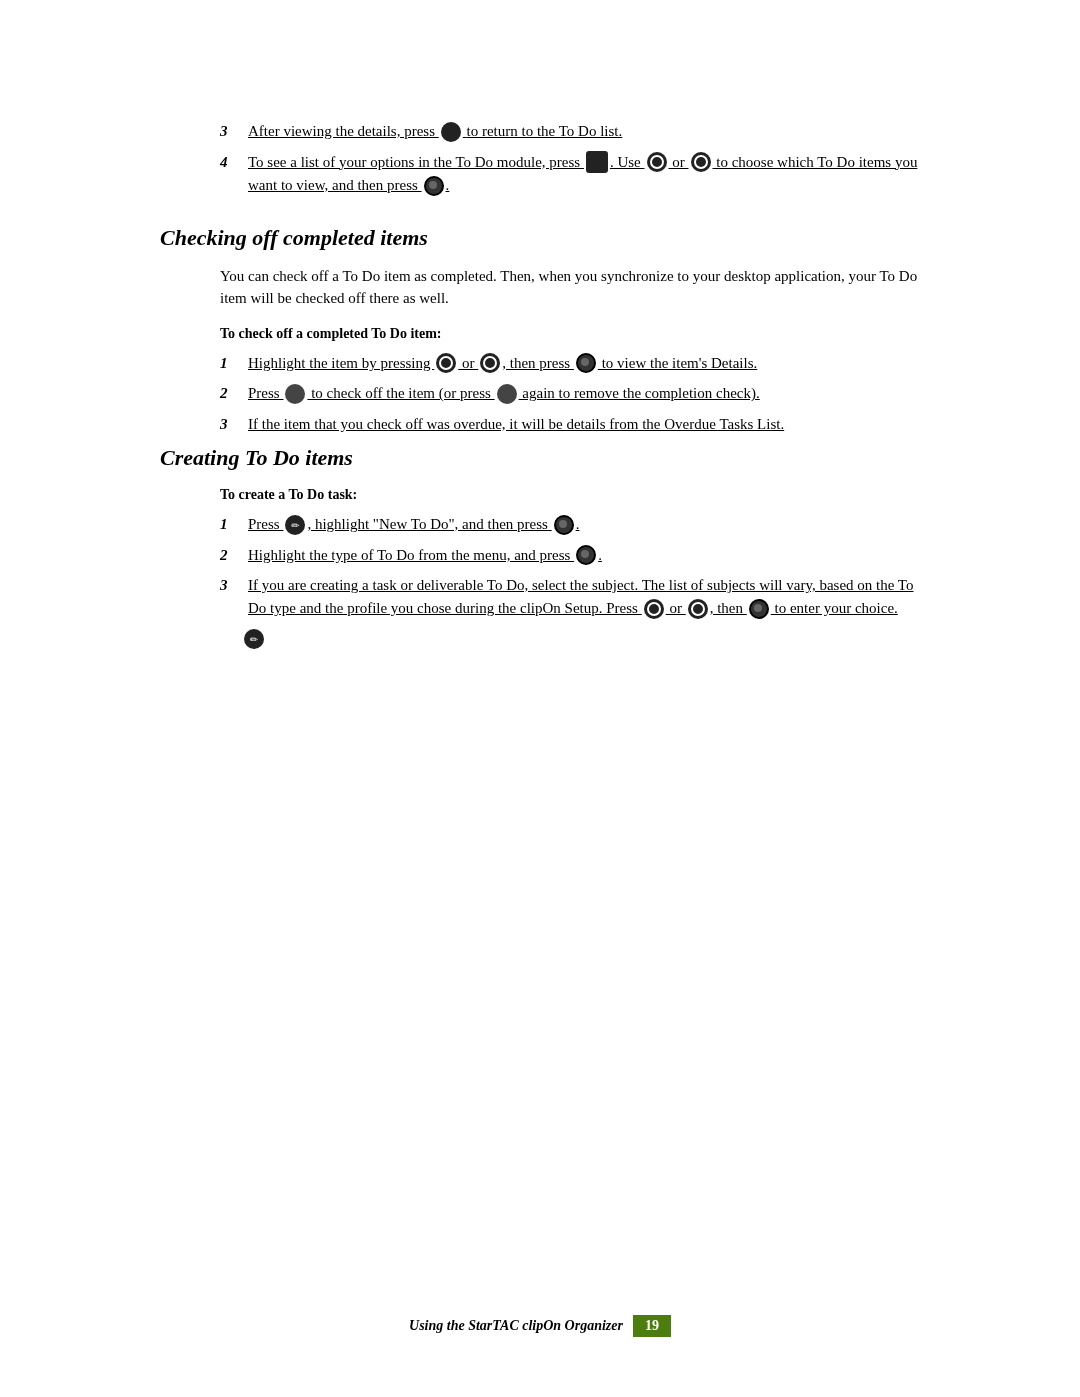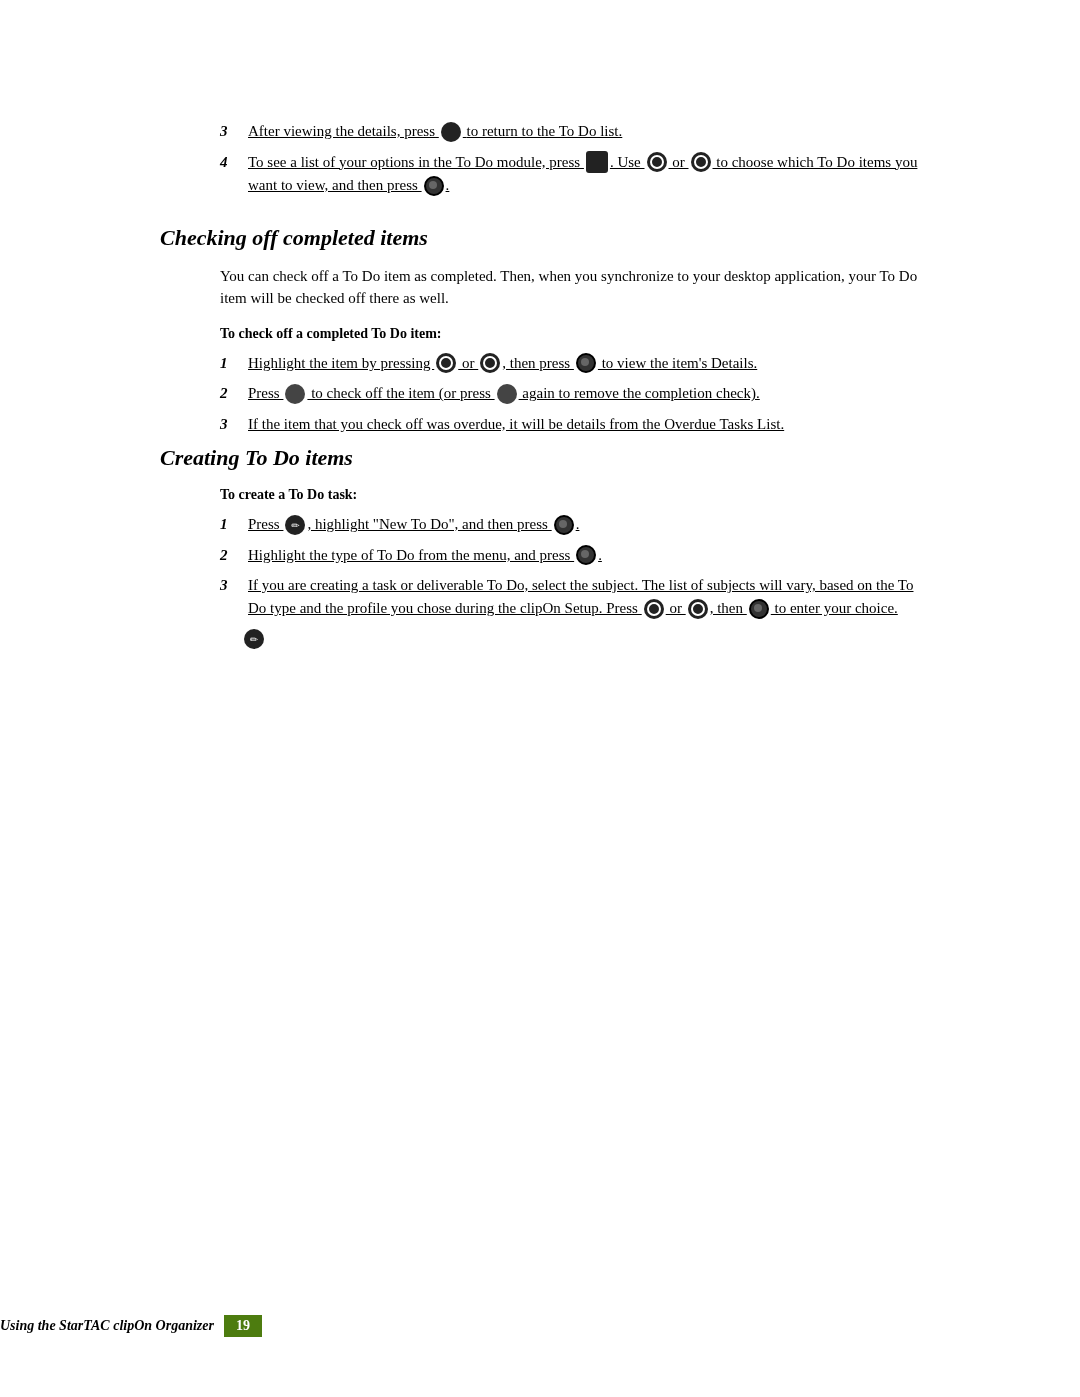--- a/index.html
+++ b/index.html
@@ -144,20 +144,21 @@
       left: 3px;
     }
 
     
     .footer {
       position: absolute;
       bottom: 60px;
       left: 0;
       right: 0;
       display: flex;
+      justify-content: center;
       align-items: center;
       gap: 0;
     }
     .footer-text {
       font-style: italic;
       font-weight: bold;
       font-size: 14px;
       color: #000;
     }
     .footer-page {

